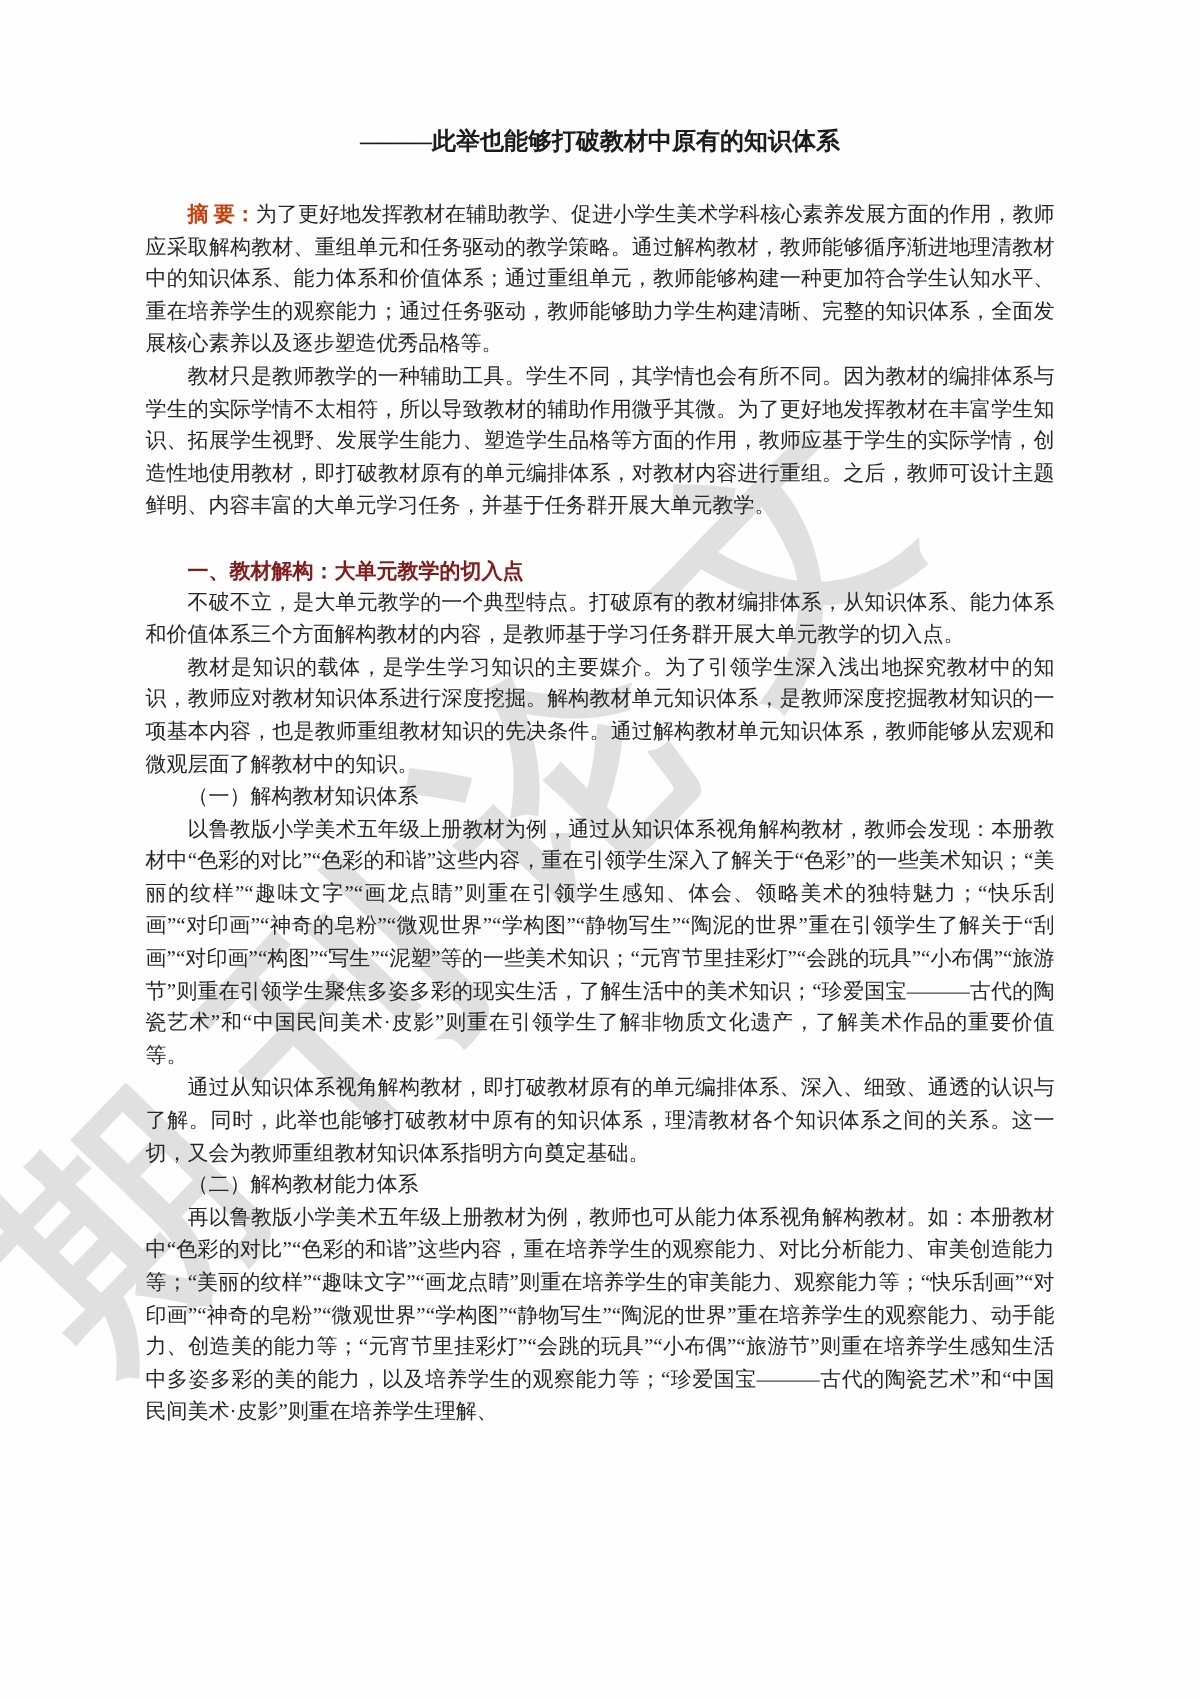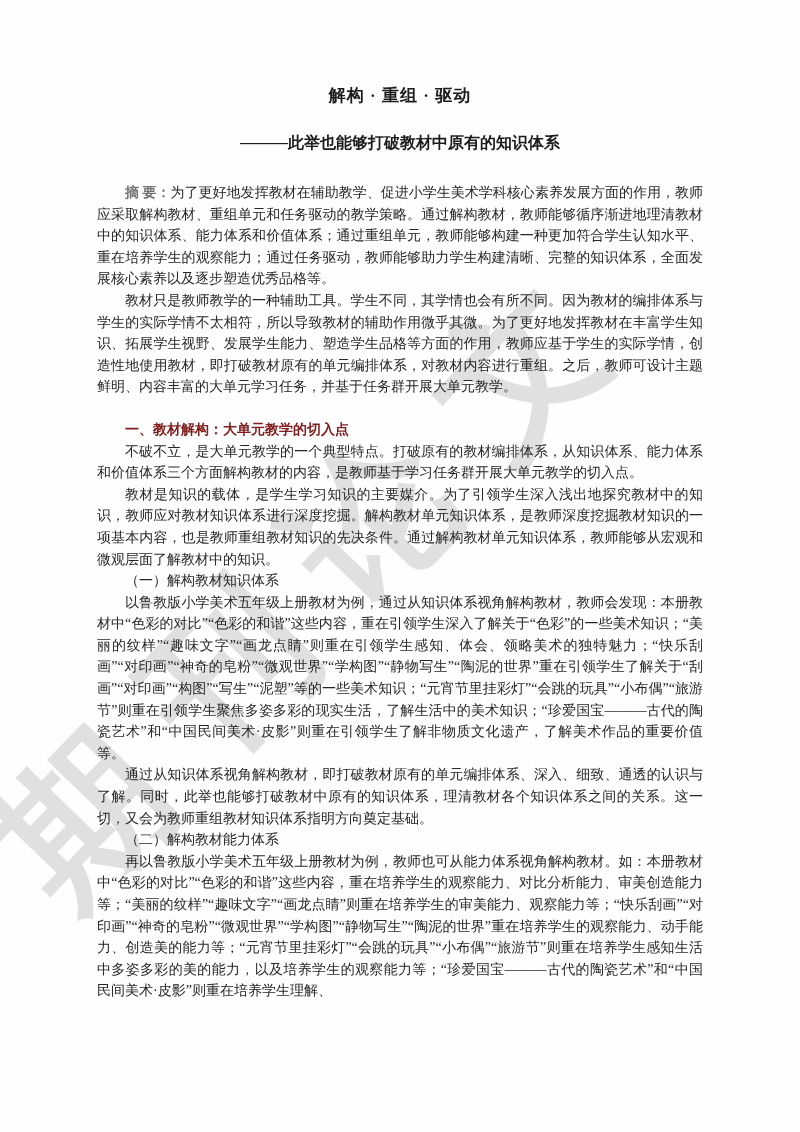--- a/index.html
+++ b/index.html
@@ -53,21 +53,21 @@
   p{
     margin:0;
     font-size:14px;
     line-height:21.6px;
     text-align:justify;
     text-indent:2em;
     color:#262626;
   }
   .abstract b,.keywords b{
     font-weight:bold;
-    color:#737373;
+    color:#c2410c;
   }
   .intro{}
   .section-heading{
     margin:21px 0 0 0;
     font-size:14px;
     line-height:21.6px;
     font-weight:bold;
     text-indent:2em;
     color:#7f1d1d;
     font-family:"Liberation Sans", sans-serif;
@@ -75,21 +75,20 @@
 </style>
 </head>
 <body>
 
 <div class="page">
 
   <div class="watermark">期刊论文</div>
 
   <div class="content">
 
-    <h1 class="title">解构 · 重组 · 驱动</h1>
 
     <h2 class="subtitle">———此举也能够打破教材中原有的知识体系</h2>
 
     <p class="abstract"><b>摘 要：</b><span>为了更好地发挥教材在辅助教学、促进小学生美术学科核心素养发展方面的作用，教师应采取解构教材、重组单元和任务驱动的教学策略。通过解构教材，教师能够循序渐进地理清教材中的知识体系、能力体系和价值体系；通过重组单元，教师能够构建一种更加符合学生认知水平、重在培养学生的观察能力；通过任务驱动，教师能够助力学生构建清晰、完整的知识体系，全面发展核心素养以及逐步塑造优秀品格等。</span></p>
 
 
     <p class="intro">教材只是教师教学的一种辅助工具。学生不同，其学情也会有所不同。因为教材的编排体系与学生的实际学情不太相符，所以导致教材的辅助作用微乎其微。为了更好地发挥教材在丰富学生知识、拓展学生视野、发展学生能力、塑造学生品格等方面的作用，教师应基于学生的实际学情，创造性地使用教材，即打破教材原有的单元编排体系，对教材内容进行重组。之后，教师可设计主题鲜明、内容丰富的大单元学习任务，并基于任务群开展大单元教学。</p>
 
     <h3 class="section-heading">一、教材解构：大单元教学的切入点</h3>
 

